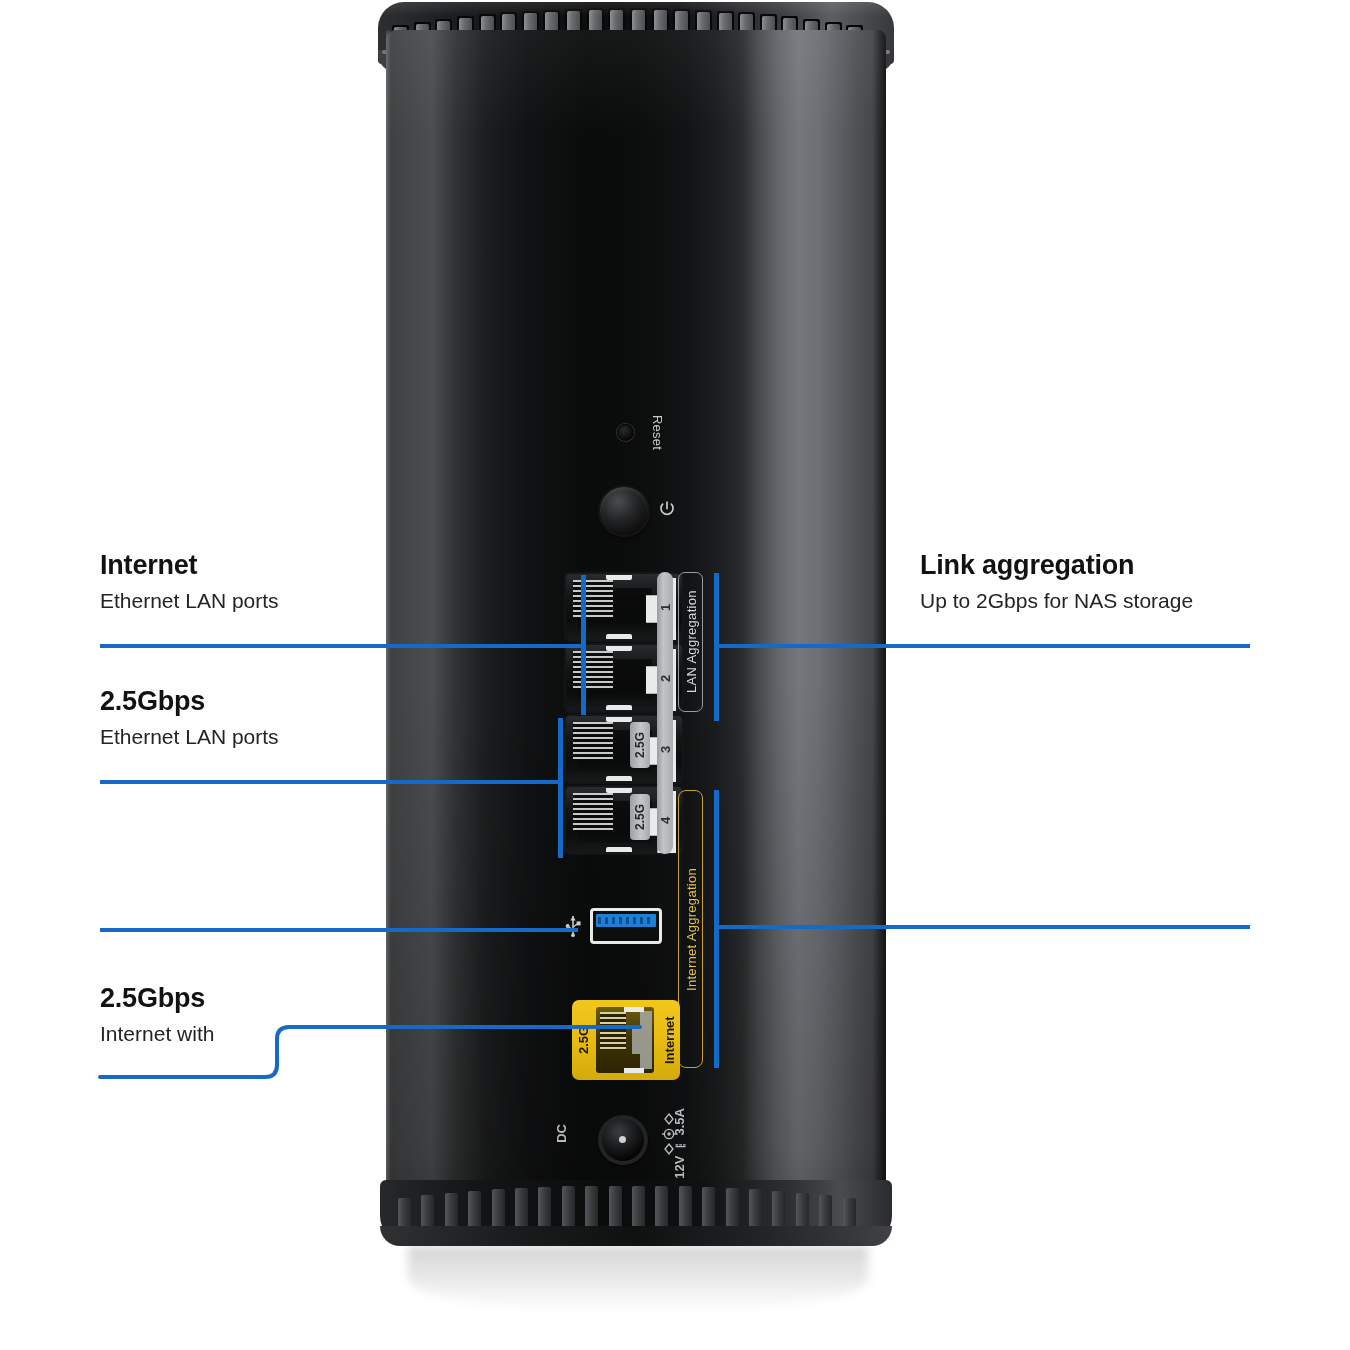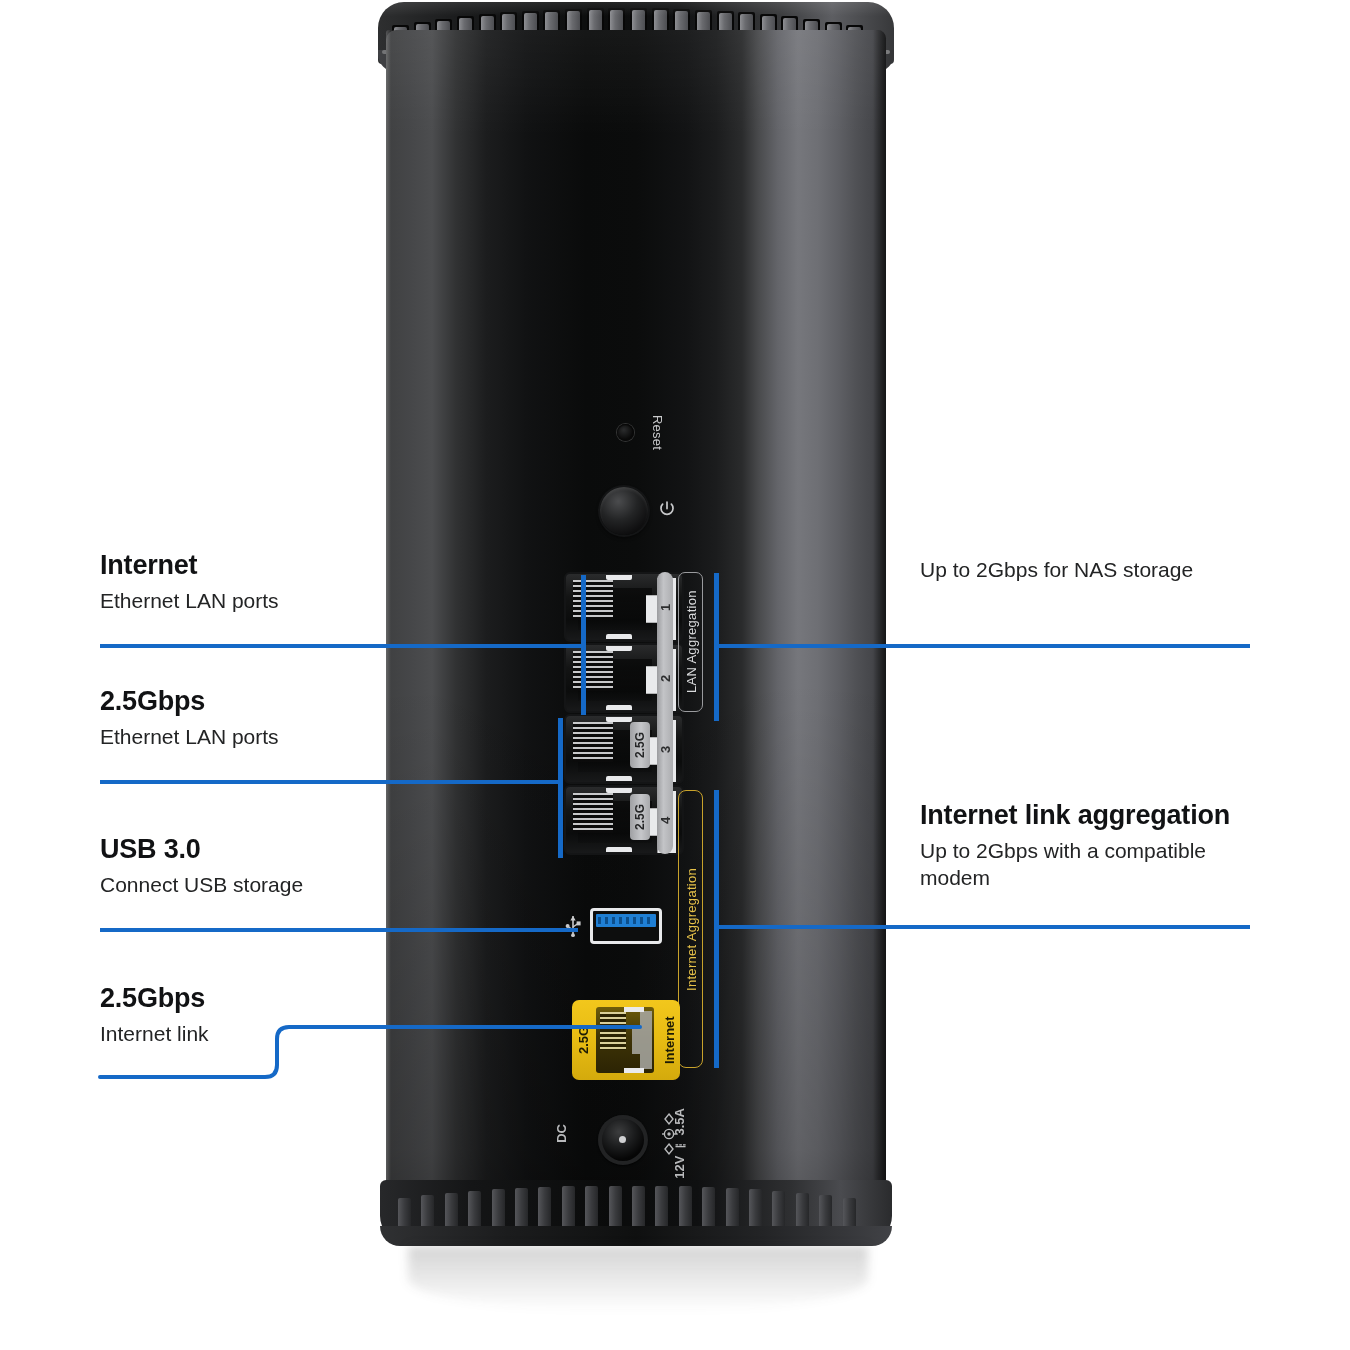--- a/index.html
+++ b/index.html
@@ -481,32 +481,25 @@
   <div class="callout" style="left:100px; top:550px;">
     <div class="title">Internet</div>
     <div class="sub">Ethernet LAN ports</div>
   </div>
 
   <div class="callout" style="left:100px; top:686px;">
     <div class="title">2.5Gbps</div>
     <div class="sub">Ethernet LAN ports</div>
   </div>
 
-  <div class="callout" style="left:100px; top:834px;">
-    <div class="title">USB 3.0</div>
-    <div class="sub">Connect USB storage</div>
-  </div>
 
   <div class="callout" style="left:100px; top:983px;">
     <div class="title">2.5Gbps</div>
-    <div class="sub">Internet link</div>
+    <div class="sub">Internet with</div>
   </div>
 
   <div class="callout" style="left:920px; top:550px;">
+    <div class="title">Link aggregation</div>
     <div class="sub">Up to 2Gbps for NAS storage</div>
   </div>
 
-  <div class="callout" style="left:920px; top:800px;">
-    <div class="title">Internet link aggregation</div>
-    <div class="sub wrap">Up to 2Gbps with a compatible modem</div>
-  </div>
 
 </div>
 
 </body></html>

